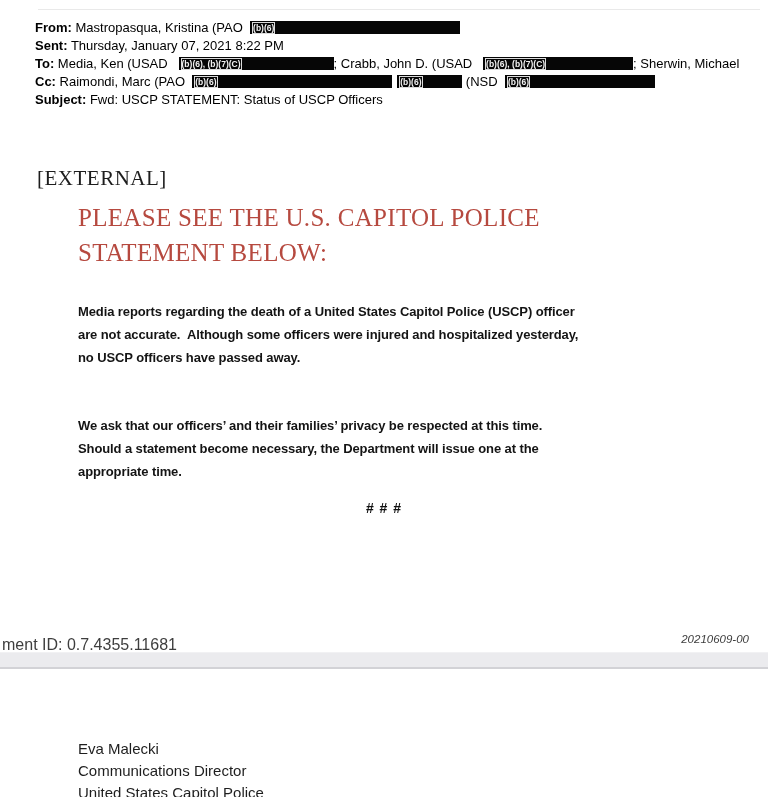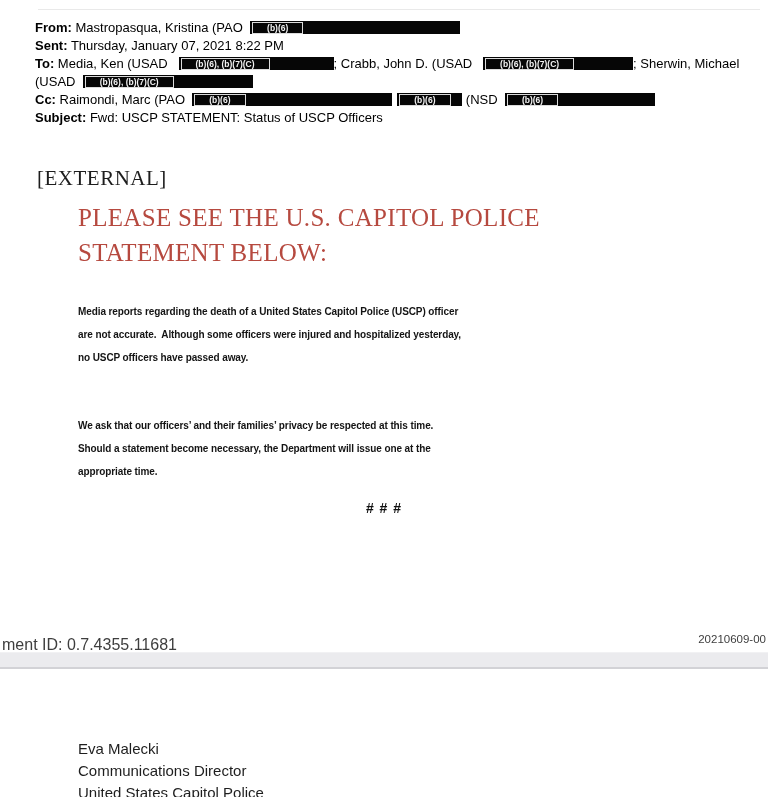--- a/index.html
+++ b/index.html
@@ -12,75 +12,74 @@
   
   .email-header { position:absolute; top:19px; left:35px; right:6px; font-size:13px; line-height:18px; color:#000; }
   .email-header .hline { white-space:pre; }
   .hlabel { font-weight:bold; }
   .redaction {
     display:inline-block; background:#060606; height:13px; vertical-align:-2px;
     white-space:nowrap; overflow:hidden;
   }
   .redaction .code {
     display:inline-block; color:#f2f2f2; font-size:8.5px; line-height:10px; font-weight:bold;
-    border:1px solid #dcdcdc; padding:0 14px; margin:1px 0 0 2px; vertical-align:top;
+    border:1px solid #dcdcdc; padding:0 0; margin:1px 0 0 2px; vertical-align:top;
   }
   .r-from { width:210px; }
   .r-to1  { width:155px; }
   .r-to2  { width:150px; }
   .r-tocont { width:170px; }
   .r-cc1  { width:200px; }
   .r-cc2  { width:65px; margin-left:5px; }
   .r-cc3  { width:150px; }
 
   
   .external {
     position:absolute; top:166px; left:37px;
     font-family:"Liberation Serif", serif; font-size:21px; letter-spacing:0.5px; color:#1d1d1d;
   }
   .heading {
     position:absolute; top:200px; left:78px;
     font-family:"Liberation Serif", serif; font-size:25px; line-height:35px;
     color:#b6493f; letter-spacing:0.3px;
   }
   .para {
-    position:absolute; left:78px; font-size:10px; font-weight:bold;
+    position:absolute; left:78px; font-size:13px; font-weight:bold;
     color:#141414; line-height:23px; letter-spacing:-0.1px;
   }
   .para .body-line { white-space:pre; }
   #para1 { top:300px; }
   #para2 { top:414px; }
   .end-marker {
     position:absolute; top:500px; left:0; width:768px; text-align:center;
     font-size:14px; font-weight:bold; letter-spacing:1px; color:#111;
   }
 
   
   .footer-left  { position:absolute; top:636px; left:2px;  font-size:16px; color:#3e3e3e; }
-  .footer-right { position:absolute; top:633px; right:2px; font-size:11.5px; color:#3e3e3e; }
+  .footer-right { position:absolute; top:633px; right:19px; font-size:11.5px; color:#3e3e3e;font-style:italic; }
   .page-band {
     position:absolute; top:652px; left:0; width:768px; height:14px;
     background:#ebebee; border-top:1px solid #f1f1f3; border-bottom:2px solid #d2d2d6;
   }
 
   
   .signature { position:absolute; top:738px; left:78px; font-size:15px; line-height:22px; color:#1e1e1e; }
 </style>
 </head>
 <body>
 
 <div class="page">
 
   <div class="top-rule"></div>
 
   <div class="email-header">
     <div class="hline"><span class="hlabel">From:</span><span> Mastropasqua, Kristina (PAO  </span><span class="redaction r-from"><span class="code">(b)(6)</span></span></div>
     <div class="hline"><span class="hlabel">Sent:</span><span> Thursday, January 07, 2021 8:22 PM</span></div>
     <div class="hline"><span class="hlabel">To:</span><span> Media, Ken (USAD   </span><span class="redaction r-to1"><span class="code">(b)(6), (b)(7)(C)</span></span><span>; Crabb, John D. (USAD   </span><span class="redaction r-to2"><span class="code">(b)(6), (b)(7)(C)</span></span><span>; Sherwin, Michael</span></div>
-    <div class="hline"><span>(USAD  </span><span class="redaction r-tocont"><span class="code">(b)(6), (b)(7)(C)</span></span></div>
     <div class="hline"><span class="hlabel">Cc:</span><span> Raimondi, Marc (PAO  </span><span class="redaction r-cc1"><span class="code">(b)(6)</span></span><span class="redaction r-cc2"><span class="code">(b)(6)</span></span><span> (NSD  </span><span class="redaction r-cc3"><span class="code">(b)(6)</span></span></div>
     <div class="hline"><span class="hlabel">Subject:</span><span> Fwd: USCP STATEMENT: Status of USCP Officers</span></div>
   </div>
 
   <div class="external">[EXTERNAL]</div>
 
   <div class="heading">
     <div>PLEASE SEE THE U.S. CAPITOL POLICE</div>
     <div>STATEMENT BELOW:</div>
   </div>

